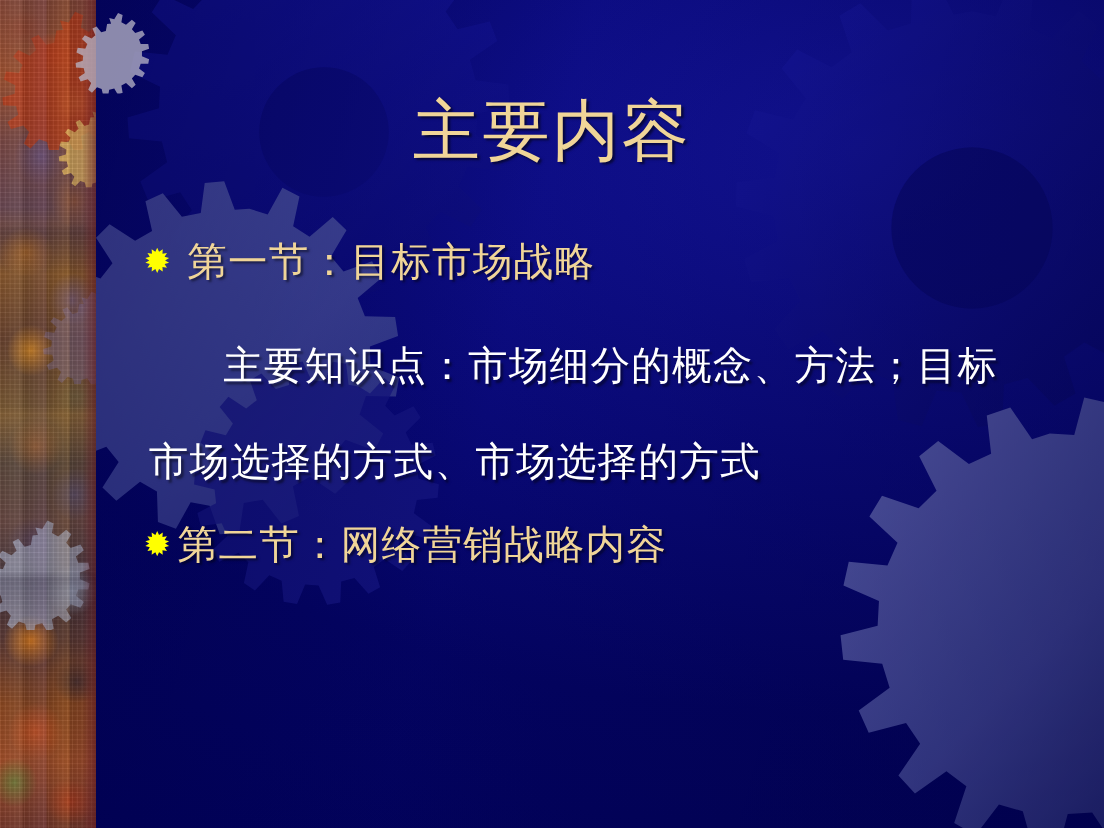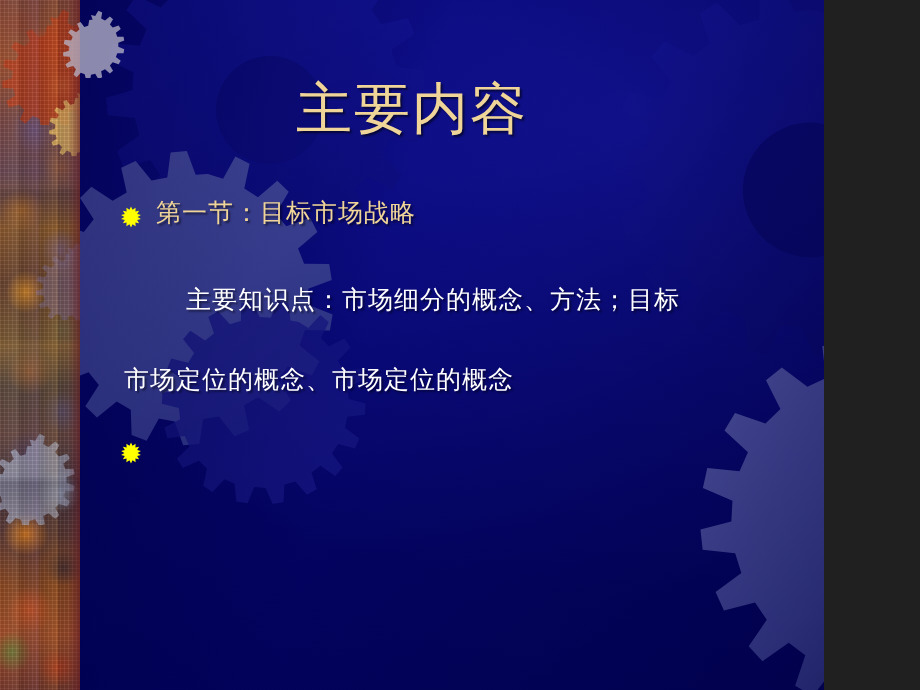--- a/index.html
+++ b/index.html
@@ -3,21 +3,21 @@
 <meta charset="utf-8">
 <title>Slide</title>
 <style>
   html, body {
     margin: 0;
     padding: 0;
     background: #202020;
   }
   #slide {
     position: relative;
-    width: 824px;
+    width: 920px;
     height: 690px;
     overflow: hidden;
     background: #1d4ed8;
     font-family: "DejaVu Sans", "Liberation Sans", sans-serif;
   }
 
   
   .bg-base {
     position: absolute;
     inset: 0;
@@ -138,21 +138,21 @@
     letter-spacing: 2px;
     color: #f0d598;
     text-shadow: 2px 2px 2px rgba(0,0,0,0.55);
     white-space: nowrap;
   }
 
   .body-line {
     position: absolute;
     white-space: nowrap;
     font-family: "DejaVu Serif", "Liberation Serif", serif;
-    font-size: 25px;
+    font-size: 33px;
     font-weight: 400;
     letter-spacing: 1px;
     text-shadow: 2px 2px 2px rgba(0,0,0,0.5);
   }
   .gold { color: #f0d598; }
   .white { color: #ffffff; margin-top: 11px; }
 
   .bullet-star {
     position: absolute;
     width: 22px;
@@ -421,17 +421,18 @@
                                L95,59 L78,64 L87,78 L70,75 L71,92 L57,83 L50,98 L43,83
                                L29,92 L30,75 L13,78 L22,64 L5,59 L20,50 L5,41 L22,36
                                L13,22 L30,25 L29,8 L43,17 Z"></path>
     </svg>
   </div>
 
   <div class="body-line gold" style="left:156px; top:196px;">第一节：目标市场战略</div>
 
   <div class="body-line white" style="left:186px; top:272px;">主要知识点：市场细分的概念、方法；目标</div>
 
-  <div class="body-line white" style="left:124px; top:352px;">市场定位的概念、市场定位的概念</div>
-
+  <div class="body-line white" style="left:124px; top:352px;">市场选择的方式、市场选择的方式</div>
+
+  <div class="body-line gold" style="left:148px; top:432px;">第二节：网络营销战略内容</div>
 
 
 </div>
 
 </body></html>

